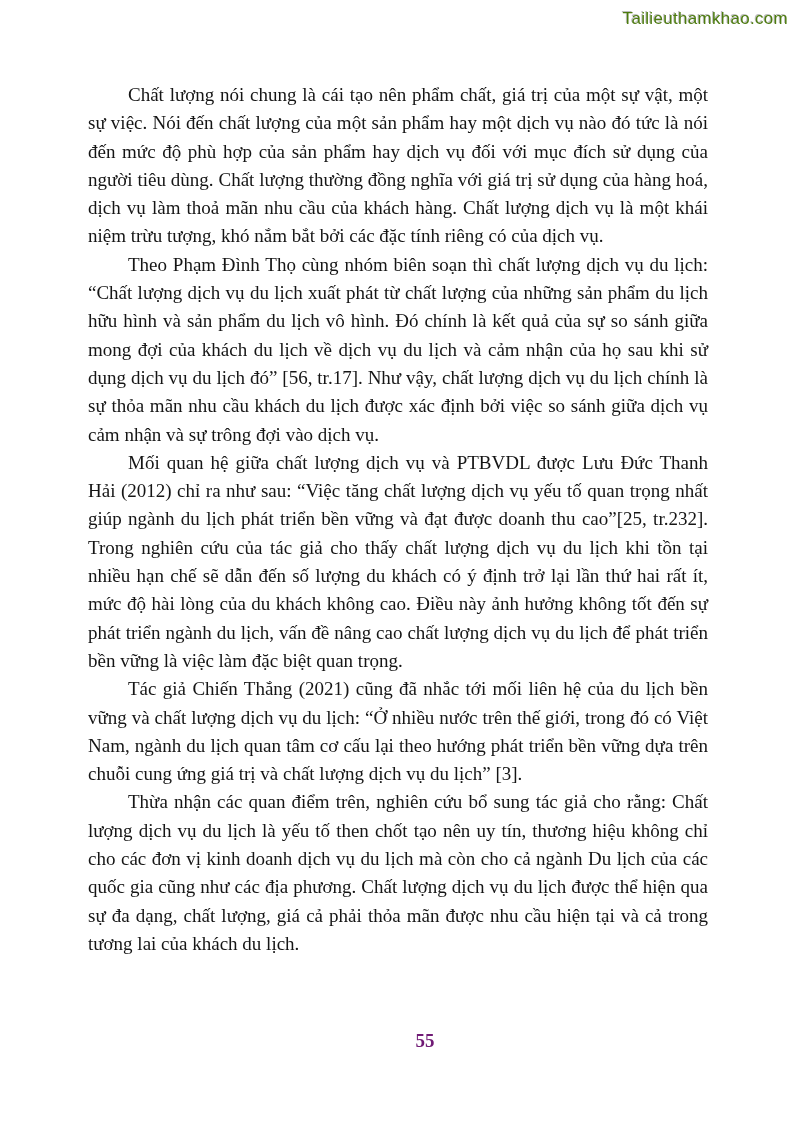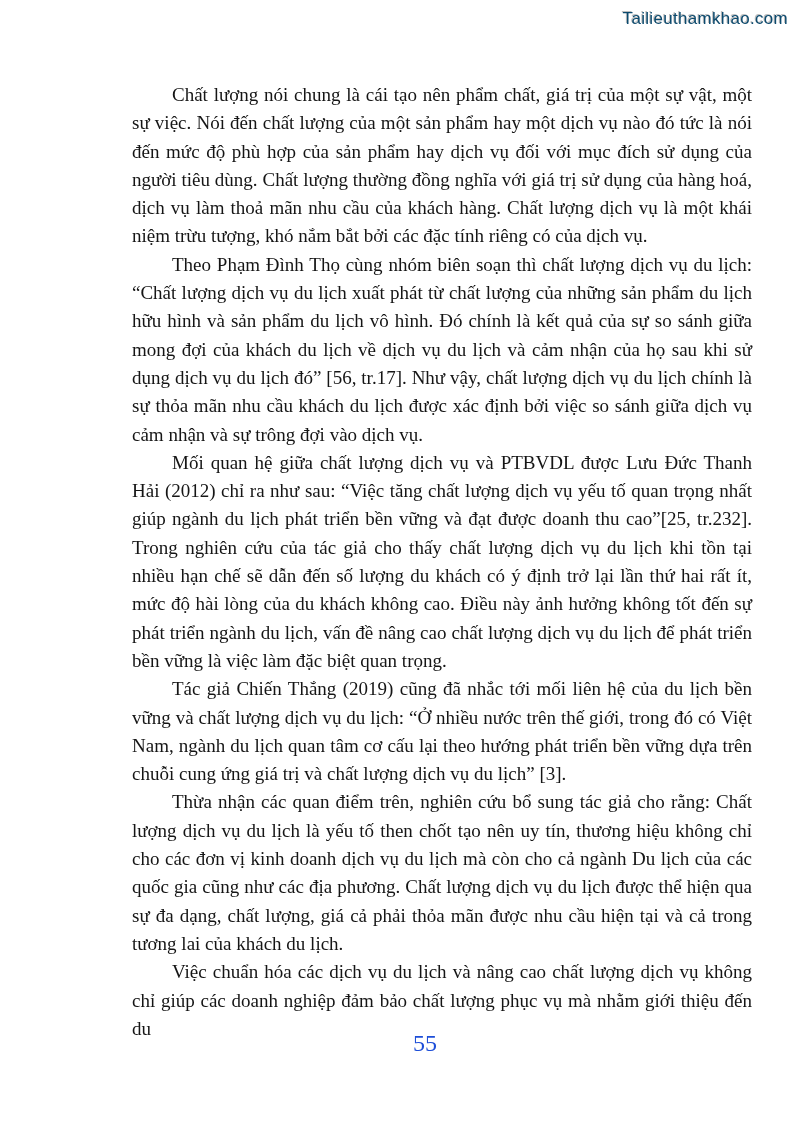--- a/index.html
+++ b/index.html
@@ -16,65 +16,64 @@
     font-family: "Liberation Serif", "DejaVu Serif", serif;
     color: #151515;
   }
   .watermark {
     position: absolute;
     top: 9px;
     right: 6px;
     font-family: "Liberation Sans", "DejaVu Sans", sans-serif;
     font-size: 17px;
     letter-spacing: 0.3px;
-    color: #0c4a6e;
+    color: #4d7c0f;
     text-shadow: -1px -1px 0 #bdbdbd, 1px 1px 0 #ffffff;
     user-select: none;
   }
   .page-body {
     position: absolute;
     left: 88px;
     top: 81px;
     width: 620px;
-    margin-left: 44px;
   }
   .page-body p {
     margin: 0;
     padding: 0;
     font-size: 19px;
     line-height: 28.3px;
     text-align: justify;
     text-indent: 40px;
   }
   .page-body p.continued {
     text-align-last: justify;
   }
   .page-body span.italic {
   }
   .page-number {
     position: absolute;
     left: 56px;
     right: 0;
     top: 1030px;
     text-align: center;
-    font-size: 24px;
-    color: #1d4ed8;
+    font-size: 19px;
+    color: #701a75;
+    font-weight: bold;
   }
 </style>
 </head>
 <body>
 
 <div class="page">
 
   <div class="watermark">Tailieuthamkhao.com</div>
 
   <main class="page-body">
       <p><span>Chất lượng nói chung là cái tạo nên phẩm chất, giá trị của một sự vật, một sự việc. Nói đến chất lượng của một sản phẩm hay một dịch vụ nào đó tức là nói đến mức độ phù hợp của sản phẩm hay dịch vụ đối với mục đích sử dụng của người tiêu dùng. Chất lượng thường đồng nghĩa với giá trị sử dụng của hàng hoá, dịch vụ làm thoả mãn nhu cầu của khách hàng. Chất lượng dịch vụ là một khái niệm trừu tượng, khó nắm bắt bởi các đặc tính riêng có của dịch vụ.</span></p>
       <p><span>Theo Phạm Đình Thọ cùng nhóm biên soạn thì chất lượng dịch vụ du lịch: </span><span class="italic">“Chất lượng dịch vụ du lịch xuất phát từ chất lượng của những sản phẩm du lịch hữu hình và sản phẩm du lịch vô hình. Đó chính là kết quả của sự so sánh giữa mong đợi của khách du lịch về dịch vụ du lịch và cảm nhận của họ sau khi sử dụng dịch vụ du lịch đó”</span><span> [56, tr.17]. Như vậy, chất lượng dịch vụ du lịch chính là sự thỏa mãn nhu cầu khách du lịch được xác định bởi việc so sánh giữa dịch vụ cảm nhận và sự trông đợi vào dịch vụ.</span></p>
       <p><span>Mối quan hệ giữa chất lượng dịch vụ và PTBVDL được Lưu Đức Thanh Hải (2012) chỉ ra như sau: </span><span class="italic">“Việc tăng chất lượng dịch vụ yếu tố quan trọng nhất giúp ngành du lịch phát triển bền vững và đạt được doanh thu cao”</span><span>[25, tr.232]. Trong nghiên cứu của tác giả cho thấy chất lượng dịch vụ du lịch khi tồn tại nhiều hạn chế sẽ dẫn đến số lượng du khách có ý định trở lại lần thứ hai rất ít, mức độ hài lòng của du khách không cao. Điều này ảnh hưởng không tốt đến sự phát triển ngành du lịch, vấn đề nâng cao chất lượng dịch vụ du lịch để phát triển bền vững là việc làm đặc biệt quan trọng.</span></p>
-      <p><span>Tác giả Chiến Thắng (2019) cũng đã nhắc tới mối liên hệ của du lịch bền vững và chất lượng dịch vụ du lịch: </span><span class="italic">“Ở nhiều nước trên thế giới, trong đó có Việt Nam, ngành du lịch quan tâm cơ cấu lại theo hướng phát triển bền vững dựa trên chuỗi cung ứng giá trị và chất lượng dịch vụ du lịch”</span><span> [3].</span></p>
+      <p><span>Tác giả Chiến Thắng (2021) cũng đã nhắc tới mối liên hệ của du lịch bền vững và chất lượng dịch vụ du lịch: </span><span class="italic">“Ở nhiều nước trên thế giới, trong đó có Việt Nam, ngành du lịch quan tâm cơ cấu lại theo hướng phát triển bền vững dựa trên chuỗi cung ứng giá trị và chất lượng dịch vụ du lịch”</span><span> [3].</span></p>
       <p><span>Thừa nhận các quan điểm trên, nghiên cứu bổ sung tác giả cho rằng: Chất lượng dịch vụ du lịch là yếu tố then chốt tạo nên uy tín, thương hiệu không chỉ cho các đơn vị kinh doanh dịch vụ du lịch mà còn cho cả ngành Du lịch của các quốc gia cũng như các địa phương. Chất lượng dịch vụ du lịch được thể hiện qua sự đa dạng, chất lượng, giá cả phải thỏa mãn được nhu cầu hiện tại và cả trong tương lai của khách du lịch.</span></p>
-      <p class="continued"><span>Việc chuẩn hóa các dịch vụ du lịch và nâng cao chất lượng dịch vụ không chỉ giúp các doanh nghiệp đảm bảo chất lượng phục vụ mà nhằm giới thiệu đến du</span></p>
     </main>
 
   <div class="page-number">55</div>
 
 </div>
 
 </body></html>

